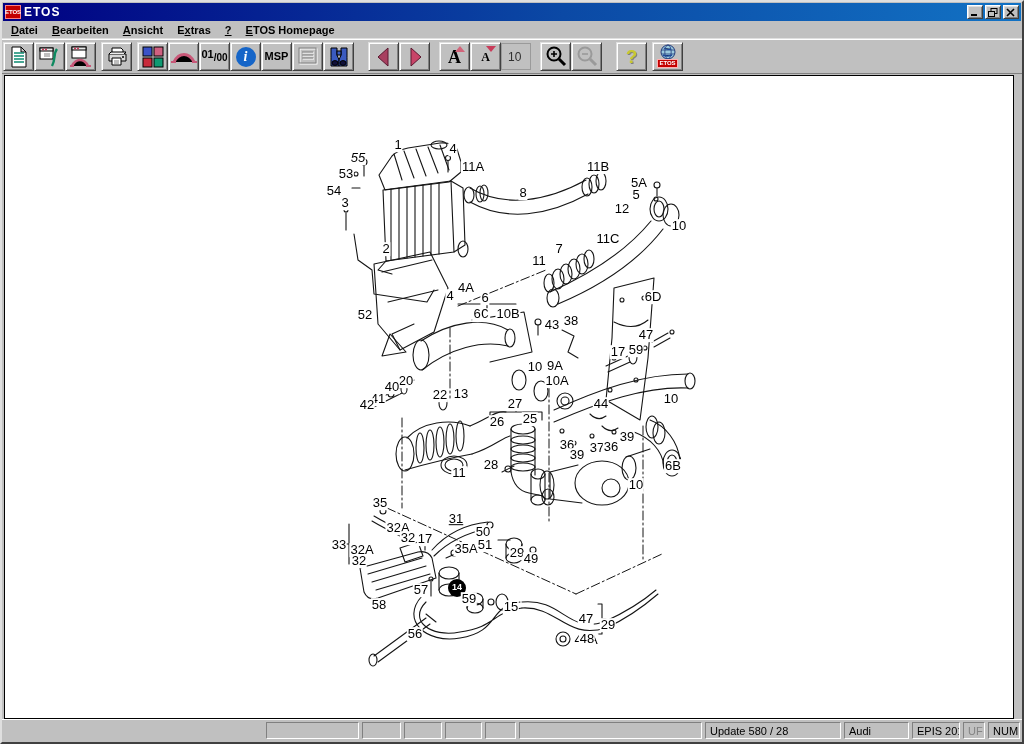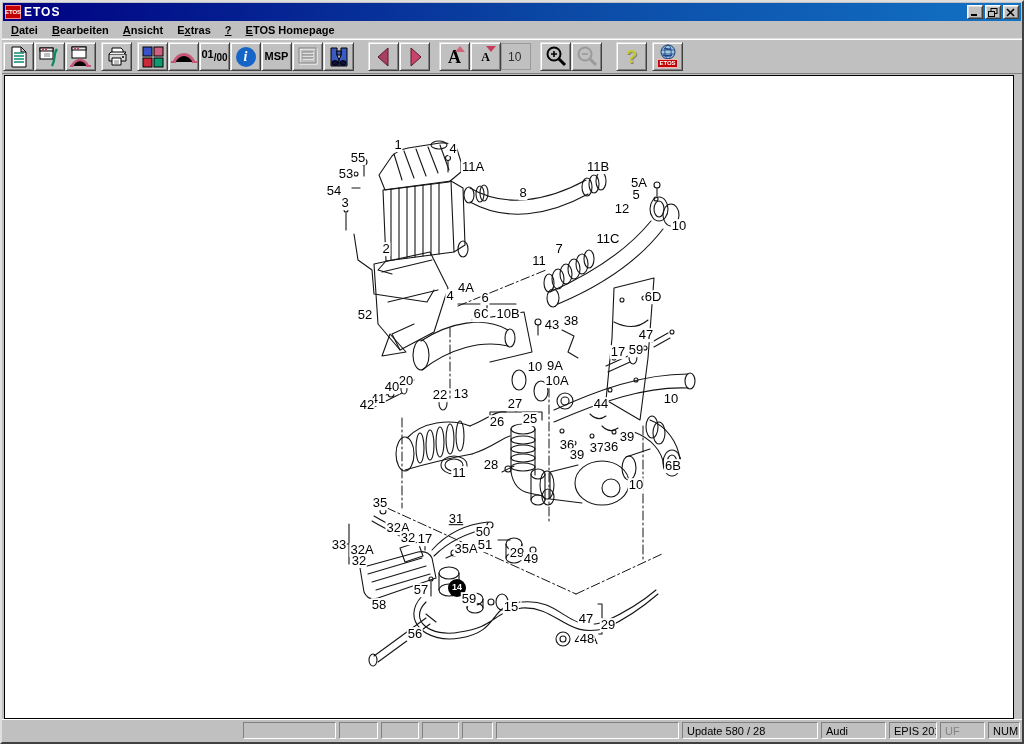--- a/index.html
+++ b/index.html
@@ -443,21 +443,21 @@
   <path class="dash" d="M547,386 V522"></path>
   <path class="dash" d="M641,424 V560"></path>
   <path class="dash" d="M448,326 V396"></path>
   <path class="dash" d="M456,304 L544,268"></path>
   <path class="dash" d="M574,592 L660,552"></path>
 </svg>
 
 <div class="overlay" id="label-layer">
     <span class="part-label" style="left: 396px; top: 143px;">1</span>
     <span class="part-label" style="left: 451px; top: 147px;">4</span>
-    <span class="part-label" style="left: 356px; top: 156px;">55</span>
+    <span class="part-label" style="left: 356px; top: 156px; font-style: italic;">55</span>
     <span class="part-label" style="left: 344px; top: 172px;">53</span>
     <span class="part-label" style="left: 332px; top: 189px;">54</span>
     <span class="part-label" style="left: 343px; top: 201px;">3</span>
     <span class="part-label" style="left: 384px; top: 247px;">2</span>
     <span class="part-label" style="left: 471px; top: 165px;">11A</span>
     <span class="part-label" style="left: 521px; top: 191px;">8</span>
     <span class="part-label" style="left: 596px; top: 165px;">11B</span>
     <span class="part-label" style="left: 637px; top: 181px;">5A</span>
     <span class="part-label" style="left: 634px; top: 193px;">5</span>
     <span class="part-label" style="left: 620px; top: 207px;">12</span>
@@ -529,15 +529,15 @@
   <span class="status-msg"></span>
   <span class="s-panel" style="width:93px"></span>
   <span class="s-panel" style="width:39px"></span>
   <span class="s-panel" style="width:38px"></span>
   <span class="s-panel" style="width:37px"></span>
   <span class="s-panel" style="width:31px"></span>
   <span class="s-panel" style="width:183px"></span>
   <span class="s-panel" style="width:136px">Update 580 / 28</span>
   <span class="s-panel" style="width:65px">Audi</span>
   <span class="s-panel" style="width:48px">EPIS 201</span>
-  <span class="s-panel s-dim" style="width:45px">UF</span>
+  <span class="s-panel s-dim" style="width:22px">UF</span>
   <span class="s-panel" style="width:32px">NUM</span>
 </div>
 
 </body></html>

